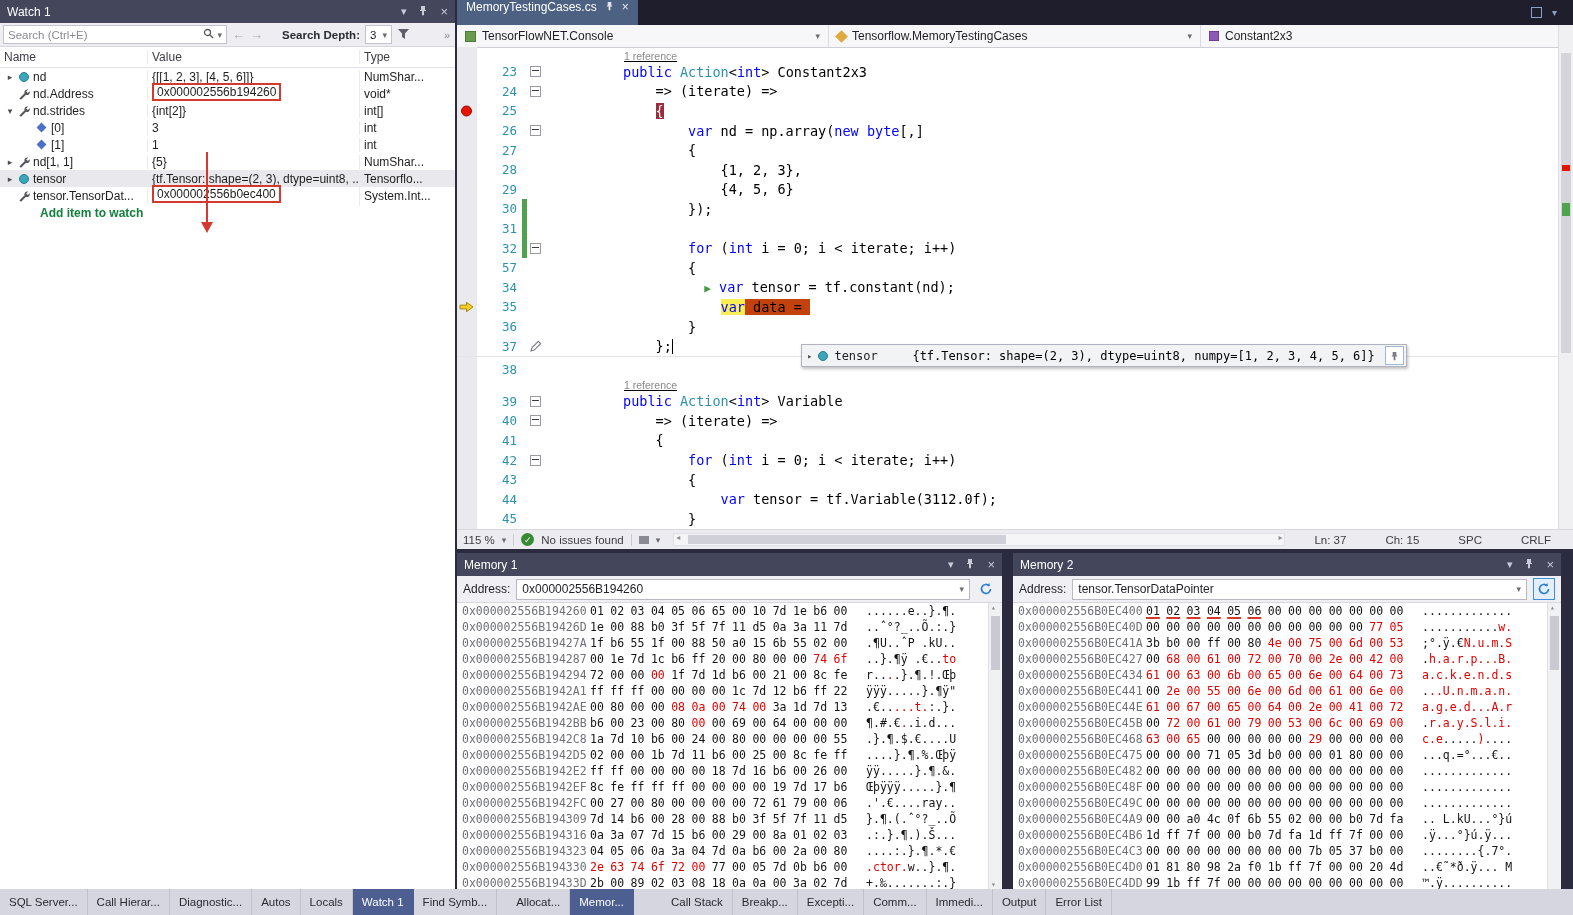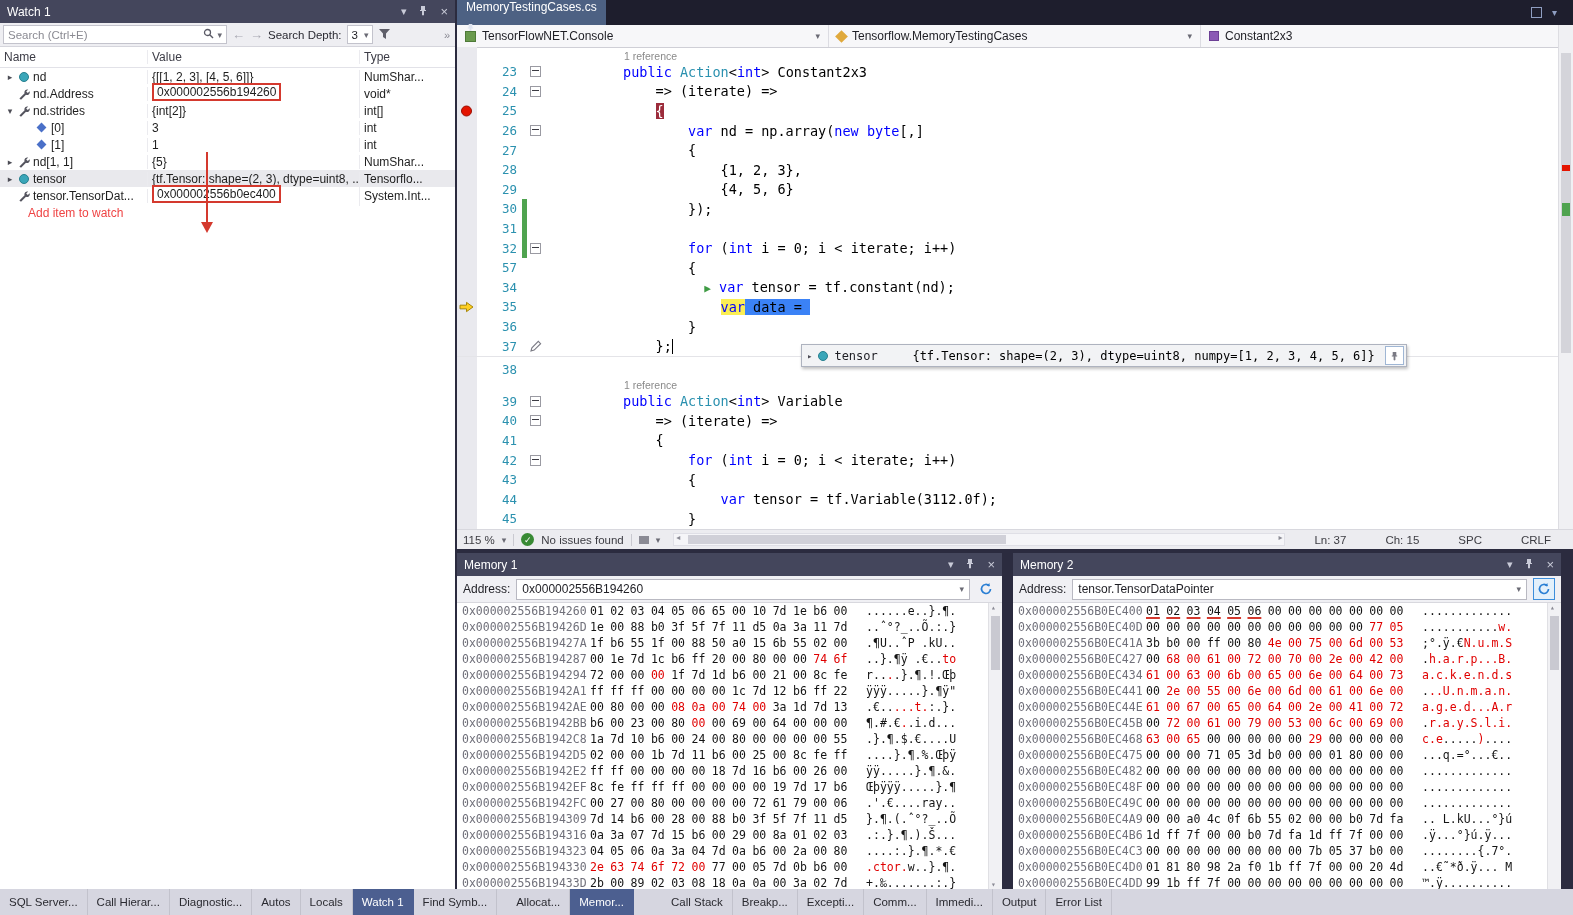--- a/index.html
+++ b/index.html
@@ -11,72 +11,72 @@
   .titlebar-icons{margin-left:auto;display:flex;gap:12px;align-items:center;color:#c9cbd8;font-size:11px;}
   .titlebar-icons span{cursor:default;}
   .tb-close{font-size:13px;}
 
   
   .watch-panel{position:absolute;left:0;top:0;width:455px;height:889px;background:#fff;display:flex;flex-direction:column;}
   .watch-toolbar{height:23px;background:#eeeef2;border-bottom:1px solid #d5d5dc;display:flex;align-items:center;padding:0 3px;gap:5px;flex:none;}
   .search-box{width:214px;height:17px;background:#fff;border:1px solid #c3c3cc;display:flex;align-items:center;padding:0 4px;font-size:11.5px;color:#8a8a92;}
   .sb-icons{margin-left:auto;display:flex;align-items:center;gap:3px;color:#6a6a74;}
   .nav-arrow{color:#a8a8b2;font-size:13px;}
-  .depth-label{font-size:11.5px;color:#2a2a32;margin-left:0;}
+  .depth-label{font-size:11.5px;color:#2a2a32;margin-left:14px;font-weight:bold;}
   .depth-select{height:17px;background:#fff;border:1px solid #c3c3cc;display:flex;align-items:center;font-size:11.5px;padding:0 4px;gap:6px;color:#1e1e24;}
   .dd{color:#6a6a74;font-size:9px;}
   .overflow{margin-left:auto;color:#8a8a94;font-size:11px;margin-right:2px;}
 
   .watch-grid{flex:1;position:relative;font-size:12px;color:#1e1e1e;overflow:hidden;}
   .watch-header{display:flex;height:20px;align-items:center;border-bottom:1px solid #e2e2e8;color:#3c3c46;}
   .wc{padding:0 4px;overflow:hidden;white-space:nowrap;box-sizing:border-box;}
   .col-name{width:148px;flex:none;border-right:1px solid #ebebef;}
   .col-value{width:212px;flex:none;border-right:1px solid #ebebef;}
   .col-type{flex:1;}
   .watch-row{display:flex;height:17px;align-items:center;}
   .watch-row.selected{background:#e9e9ed;}
   .watch-row .col-name{display:flex;align-items:center;padding:0;}
   .expander{width:12px;flex:none;font-size:9px;color:#4c4c55;text-align:center;}
   .wicon{width:15px;flex:none;display:flex;align-items:center;justify-content:center;}
   .wname{padding-left:2px;overflow:hidden;white-space:nowrap;}
   .icon-instance{width:10px;height:10px;border-radius:50%;background:#3aa6b9;border:1px solid #27808f;box-sizing:border-box;}
   .icon-field{width:7px;height:7px;background:#4a70c8;transform:rotate(45deg);}
   .valbox{border:2px solid #d4392e;padding:0 3px;display:inline-block;max-width:190px;overflow:hidden;white-space:nowrap;}
-  .watch-add{height:17px;color:#ef4444;display:flex;align-items:center;padding-left:28px;}
+  .watch-add{height:17px;color:#15803d;display:flex;align-items:center;padding-left:40px;font-weight:bold;}
   .watch-annotation{position:absolute;left:0;top:0;pointer-events:none;z-index:10;}
 
   
   .editor{position:absolute;left:457px;top:0;width:1116px;height:549px;background:#fff;}
   .tabstrip{height:25px;background:#1e1e2d;display:flex;align-items:center;}
-  .tab{height:25px;background:#4d6183;color:#fff;display:flex;align-items:flex-start;padding:0 9px;font-size:12px;gap:8px;box-sizing:border-box;flex-direction:column;}
+  .tab{height:25px;background:#4d6183;color:#fff;display:flex;align-items:flex-start;padding:0 9px;font-size:12px;gap:8px;box-sizing:border-box;}
   .tab .tclose{font-size:12px;color:#e3e7f2;}
   .tabstrip-right{margin-left:auto;display:flex;gap:10px;align-items:center;margin-right:16px;color:#8f9ec2;}
   .tsq{width:9px;height:9px;border:1px solid #8f9ec2;}
   .navbar{height:22px;background:#f7f7f9;border-bottom:1px solid #cfcfd6;display:flex;}
   .nav-seg{flex:1;display:flex;align-items:center;gap:6px;padding:0 8px;border-right:1px solid #dcdce2;font-size:12px;color:#1e1e24;overflow:hidden;white-space:nowrap;}
   .nav-chev{margin-left:auto;color:#6a6a74;font-size:9px;}
   .icon-project{width:11px;height:11px;background:#6a9a4e;border:1px solid #4e7a38;box-sizing:border-box;flex:none;}
   .icon-class{width:9px;height:9px;background:#e0a93c;transform:rotate(45deg);flex:none;}
   .icon-method{width:10px;height:10px;background:#8b5ab5;border:1px solid #6c3f95;box-sizing:border-box;flex:none;}
 
   .code-wrap{position:absolute;top:47px;left:0;right:14px;bottom:20px;overflow:hidden;font-family:"DejaVu Sans Mono",monospace;font-size:13.5px;color:#000;}
   .code-row{display:flex;height:19.6px;align-items:center;}
-  .codelens-row{height:15px;}
+  .codelens-row{height:15px;text-decoration:underline;}
   .sep-top{border-top:1px solid #e4e4e8;align-items:flex-end;}
   .glyph-cell{width:20px;flex:none;align-self:stretch;background:#e9e9ee;position:relative;}
   .num-cell{width:40px;flex:none;text-align:right;color:#2b91af;font-size:12.5px;}
   .chg-cell{width:5px;flex:none;margin-left:5px;align-self:stretch;}
   .chg-cell.green{background:#4fa34f;}
   .fold-cell{width:17px;flex:none;display:flex;align-items:center;justify-content:center;}
   .fold-box{width:9px;height:9px;border:1px solid #9a9aa2;background:#fff;position:relative;}
   .fold-box::after{content:"";position:absolute;left:1px;right:1px;top:3px;height:1px;background:#3c3c44;}
   .code-cell{white-space:pre;flex:1;padding-left:14px;position:relative;overflow:hidden;}
   .tok.k{color:#0000ff;}
   .tok.t{color:#2b91af;}
-  .tok.cur{background:#3b82f6;}
+  .tok.cur{background:#c2410c;}
   .tok.k.cur{background:#fbee54;}
   .tok.bp{background:#9c2c3b;color:#fff;}
   .tok.run{color:#3f9b44;font-size:11px;}
   .codelens{color:#8a8a8a;font-size:10.5px;font-family:"Liberation Sans",sans-serif;padding-left:66px;}
   .caret{display:inline-block;width:1px;height:15px;background:#000;vertical-align:middle;}
   .bp-dot{position:absolute;left:4px;top:50%;transform:translateY(-50%);width:11px;height:11px;border-radius:50%;background:#e41400;border:1px solid #9c0d00;box-sizing:border-box;}
 
   .datatip{position:absolute;left:344px;top:297px;height:21px;background:#f2f3f5;border:1px solid #aeb3bf;box-shadow:1px 2px 3px rgba(0,0,0,.25);display:flex;align-items:center;font-size:12px;padding:0 2px 0 5px;gap:6px;z-index:5;white-space:nowrap;}
   .datatip .dt-name{width:72px;color:#1e1e24;}
   .dt-pinbox{width:17px;height:17px;border:1px solid #9fb6d4;background:#fff;display:flex;align-items:center;justify-content:center;margin-left:4px;}

